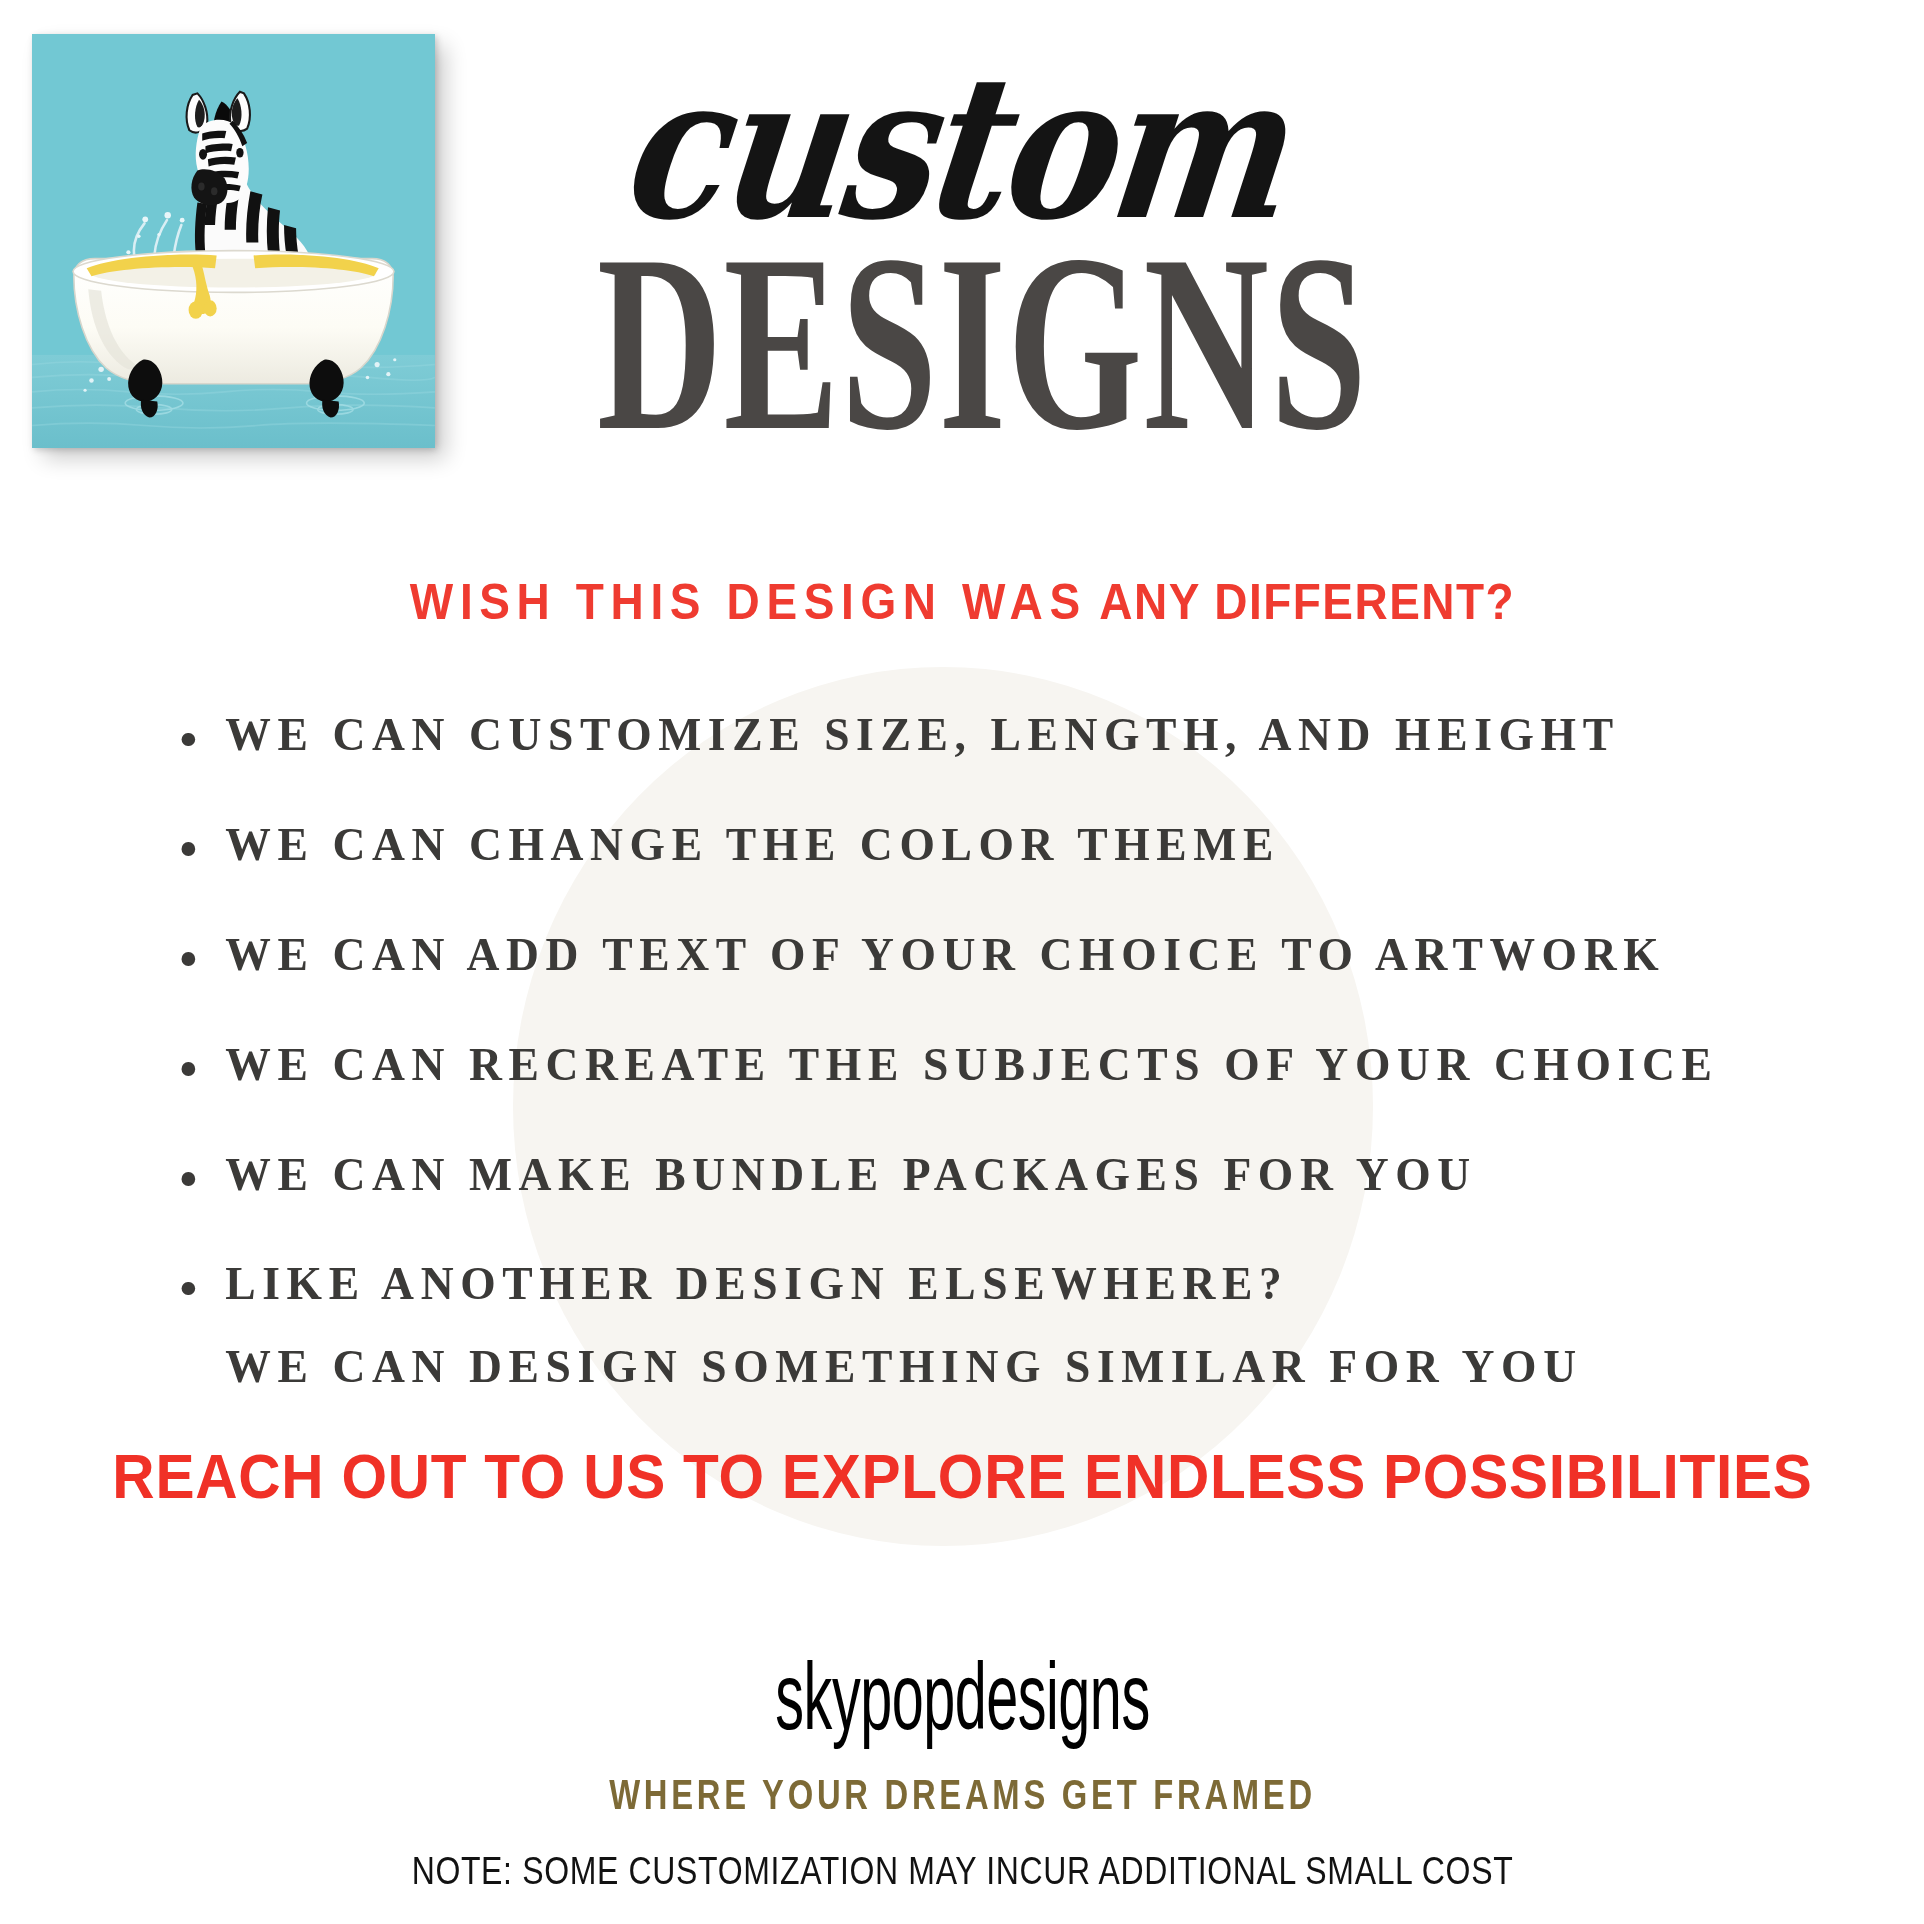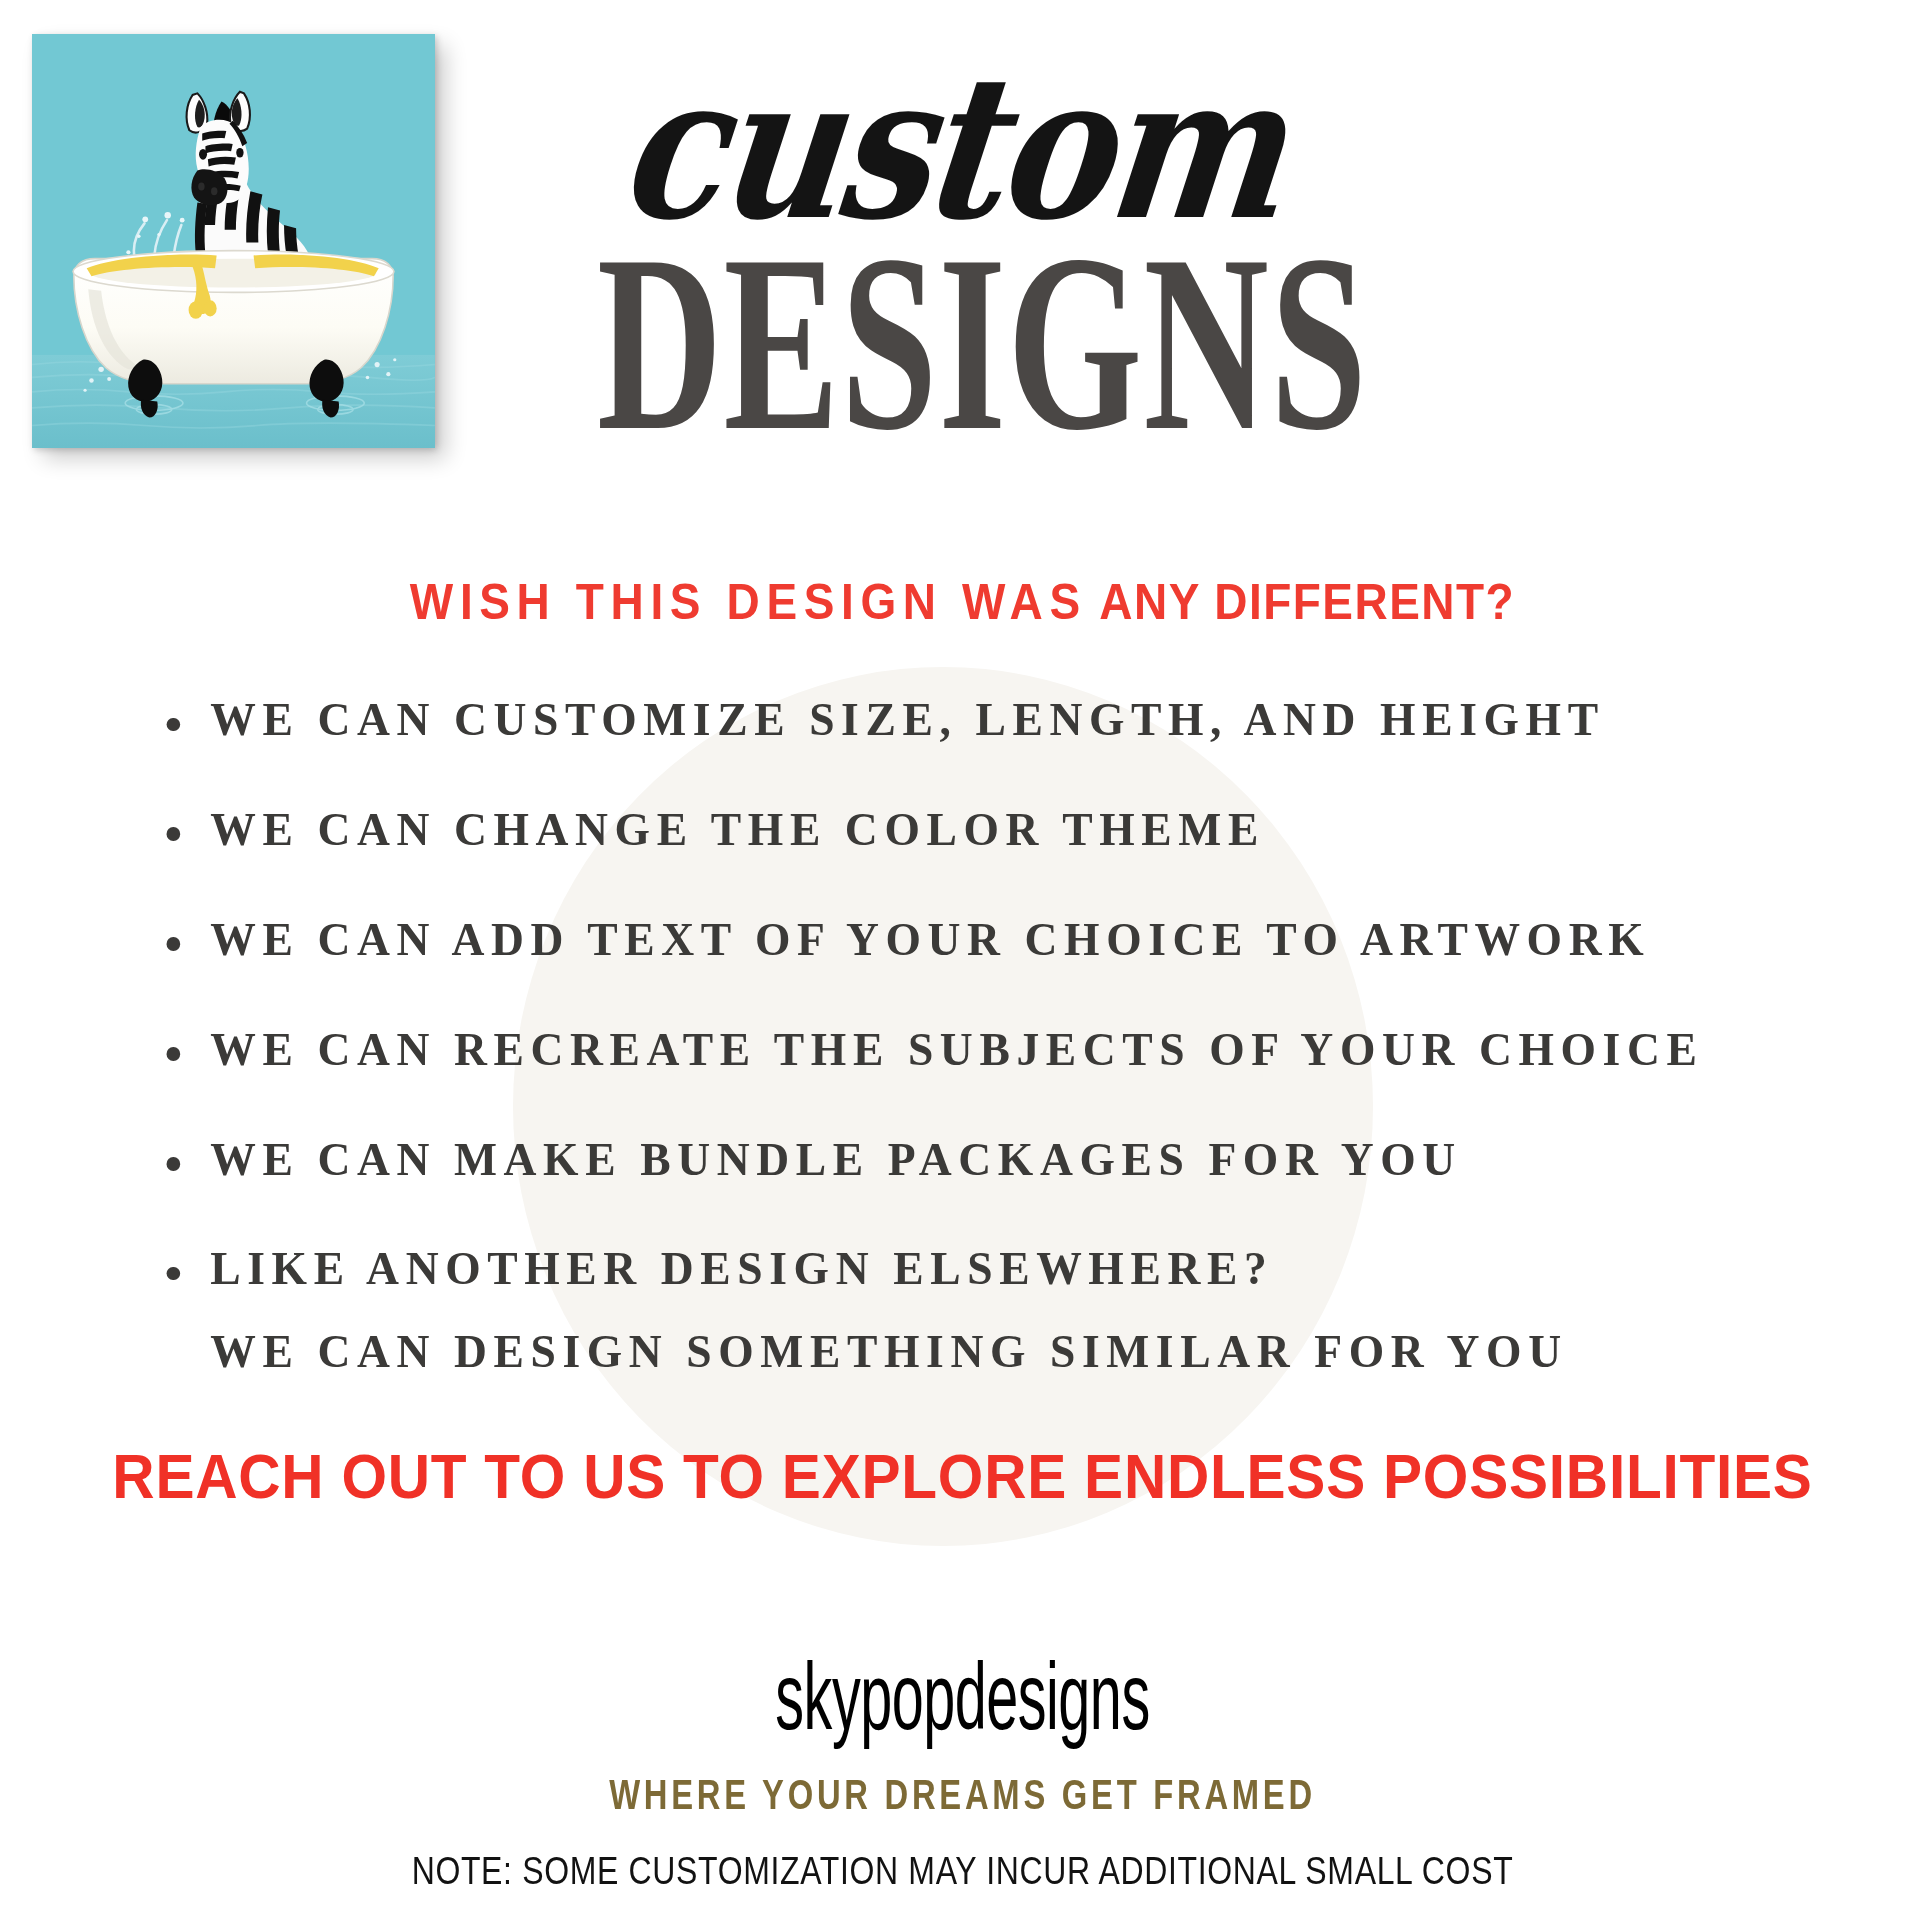--- a/index.html
+++ b/index.html
@@ -86,21 +86,21 @@
     transform-origin:center top;
     z-index:4;
   }
   .subtitle-red .sp{letter-spacing:7.2px;}
 
   
   .feature-list{
     position:absolute;
     left:152px; top:694px;
     width:1700px;
-    margin:1px;padding:0;
+    margin:16px;padding:0;
     list-style:none;
     z-index:4;
   }
   .feature-item{
     position:relative;
     display:block;
     padding-left:59px;
     margin:0 0 61px 0;
     font-family:"Liberation Serif", serif;
     font-weight:700;

